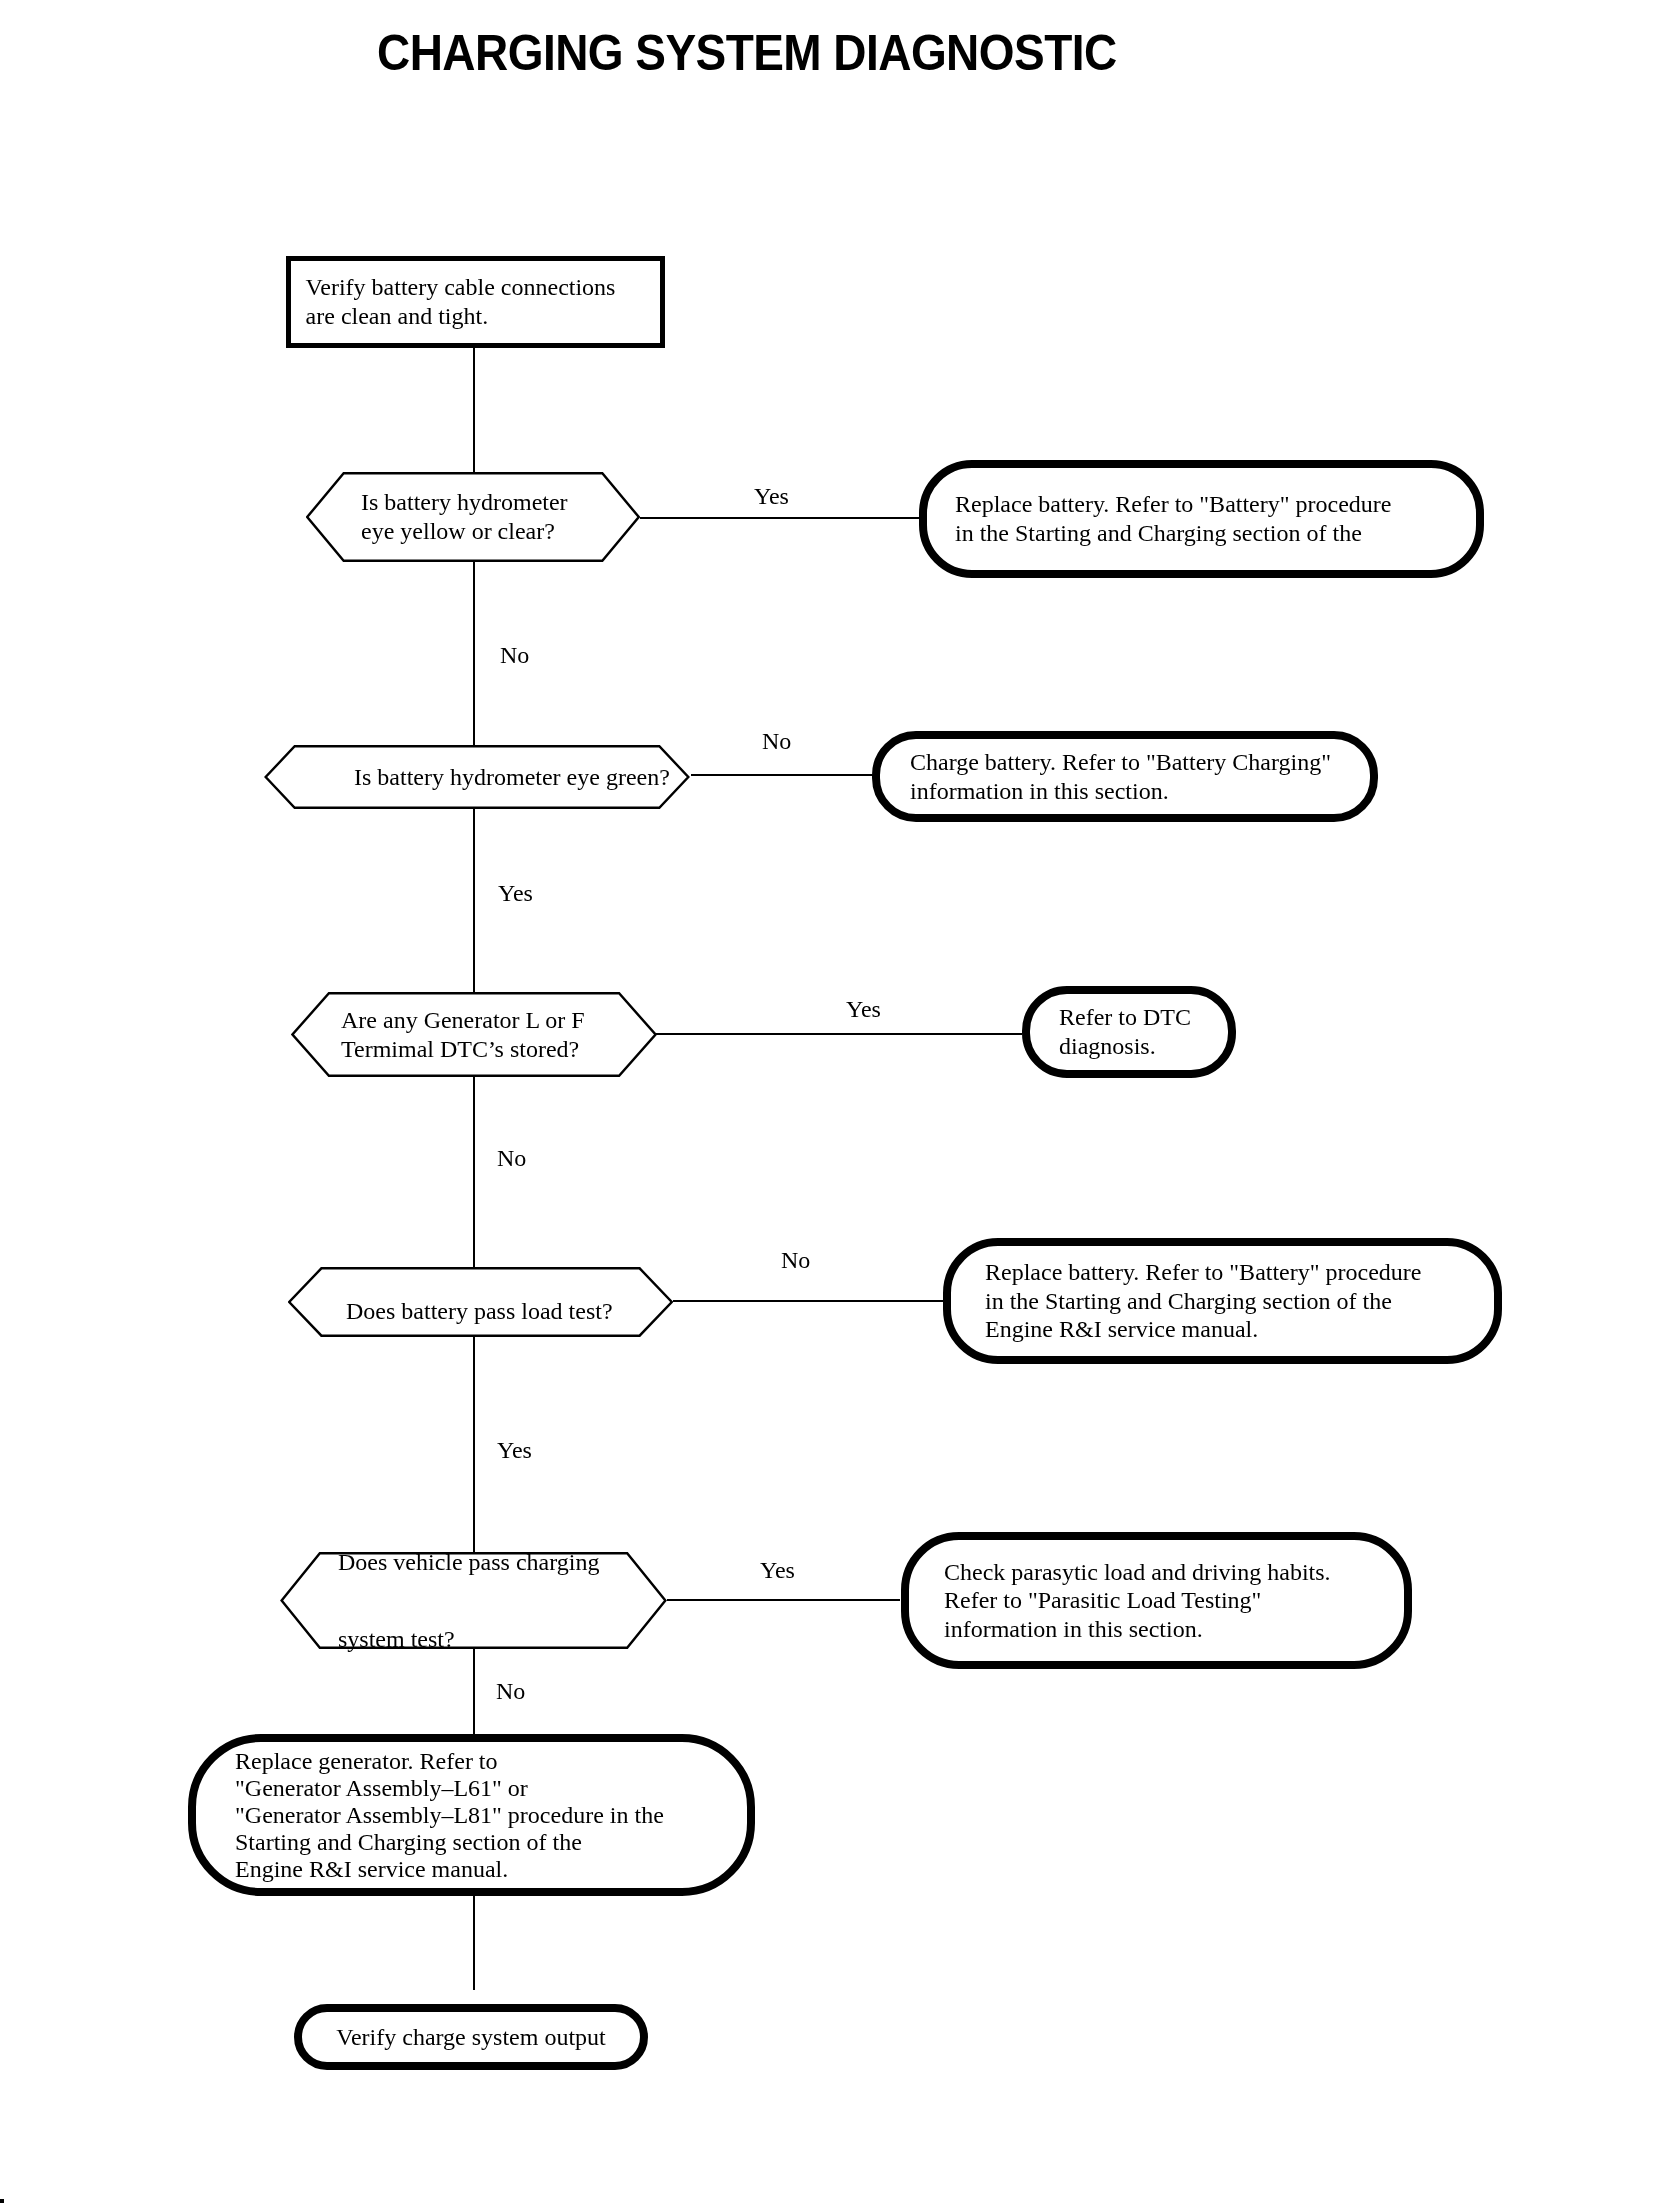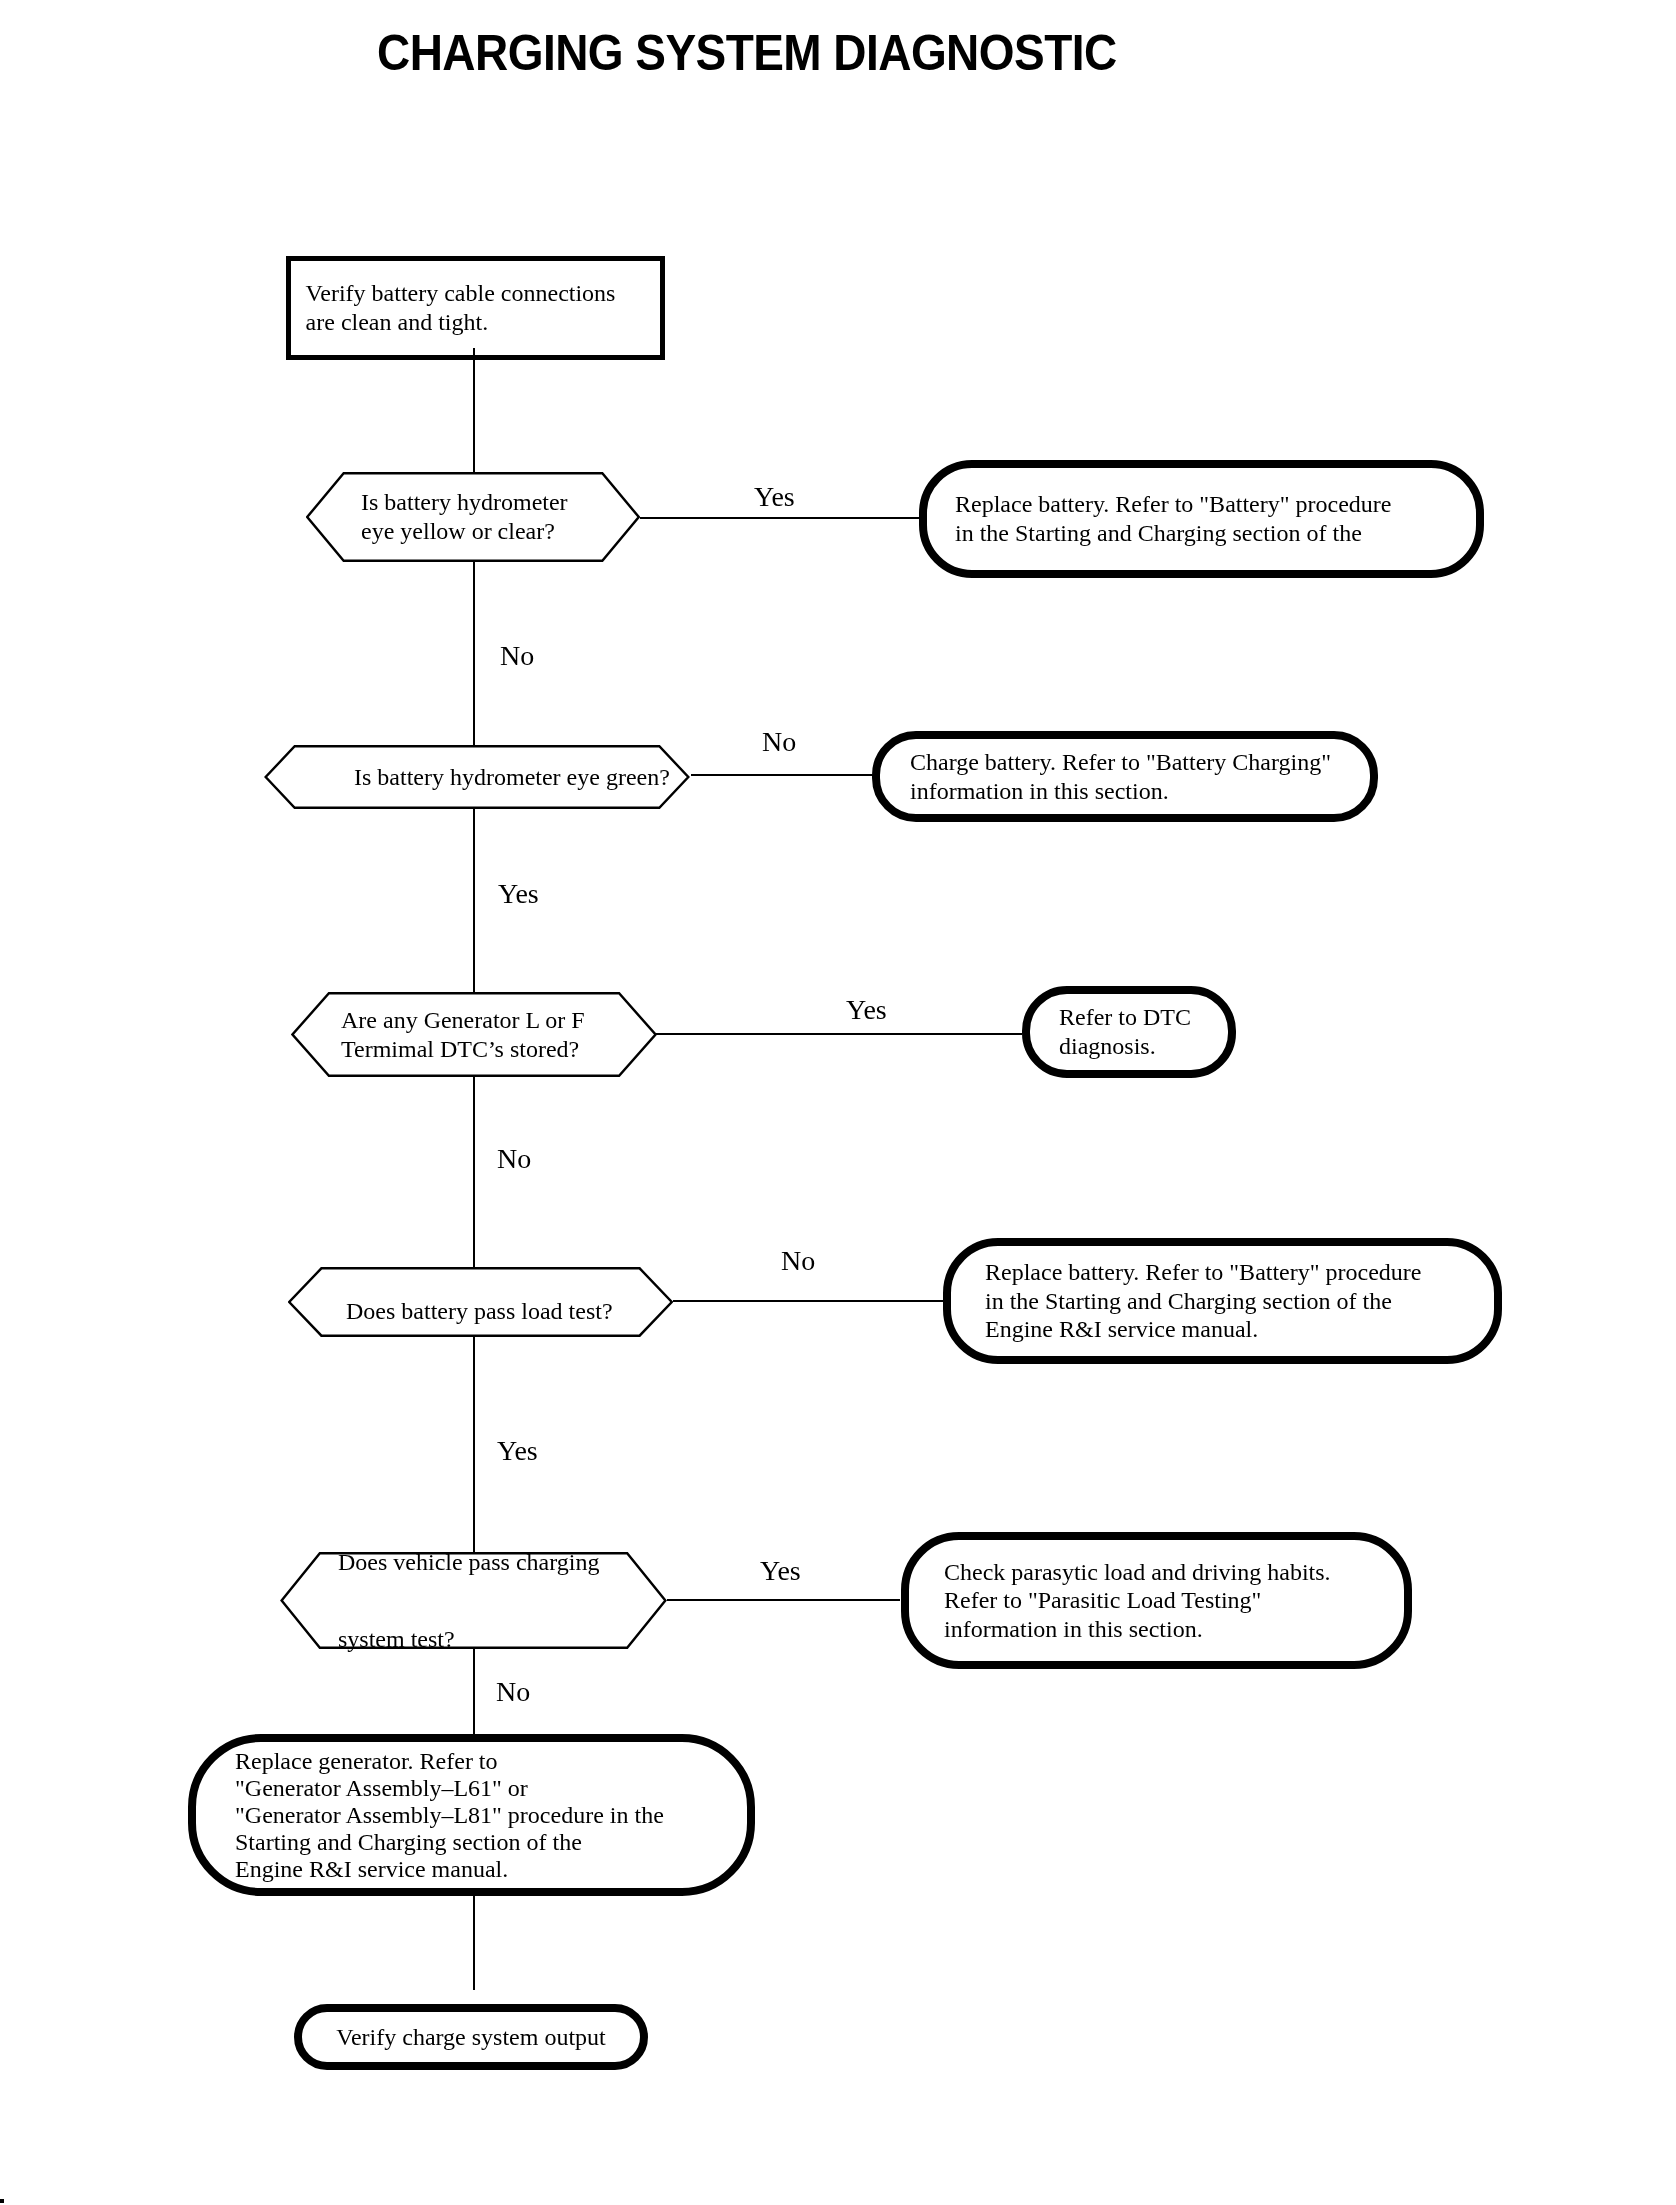--- a/index.html
+++ b/index.html
@@ -38,32 +38,32 @@
     box-sizing:border-box;
     display:flex;flex-direction:column;justify-content:center;
   }
   .hex{display:flex;flex-direction:column;justify-content:center;}
   .hex svg{position:absolute;left:0;top:0;}
   .hex .node-text{position:relative;}
   .vline,.hline{background:#000;}
   .vline{width:2.4px;}
   .hline{height:2.4px;}
   .edge-label{
-    font-size:28px;
+    font-size:24px;
     line-height:27px;
     white-space:nowrap;
   }
   .dot{background:#000;width:4.3px;height:4.3px;}
 </style>
 </head>
 <body>
 
 <div class="abs title" style="left:377px;top:24px;">CHARGING SYSTEM DIAGNOSTIC</div>
 
-<div class="abs process" style="left:286px;top:256px;width:379px;height:104px;padding-left:14.6px;">
+<div class="abs process" style="left:286px;top:256px;width:379px;height:92px;padding-left:14.6px;">
   <div class="node-text">Verify battery cable connections</div>
   <div class="node-text">are clean and tight.</div>
 </div>
 
 <div class="abs vline" style="left:473px;top:348px;height:126px;"></div>
 
 <div class="abs hex" style="left:306px;top:472px;width:334px;height:90px;padding-left:55px;box-sizing:border-box;">
   <svg width="334" height="90" viewBox="0 0 550 148">
     <polygon points="62,2 488,2 548,74 488,146 62,146 2,74" fill="#fff" stroke="#000" stroke-width="4"></polygon>
   </svg>

